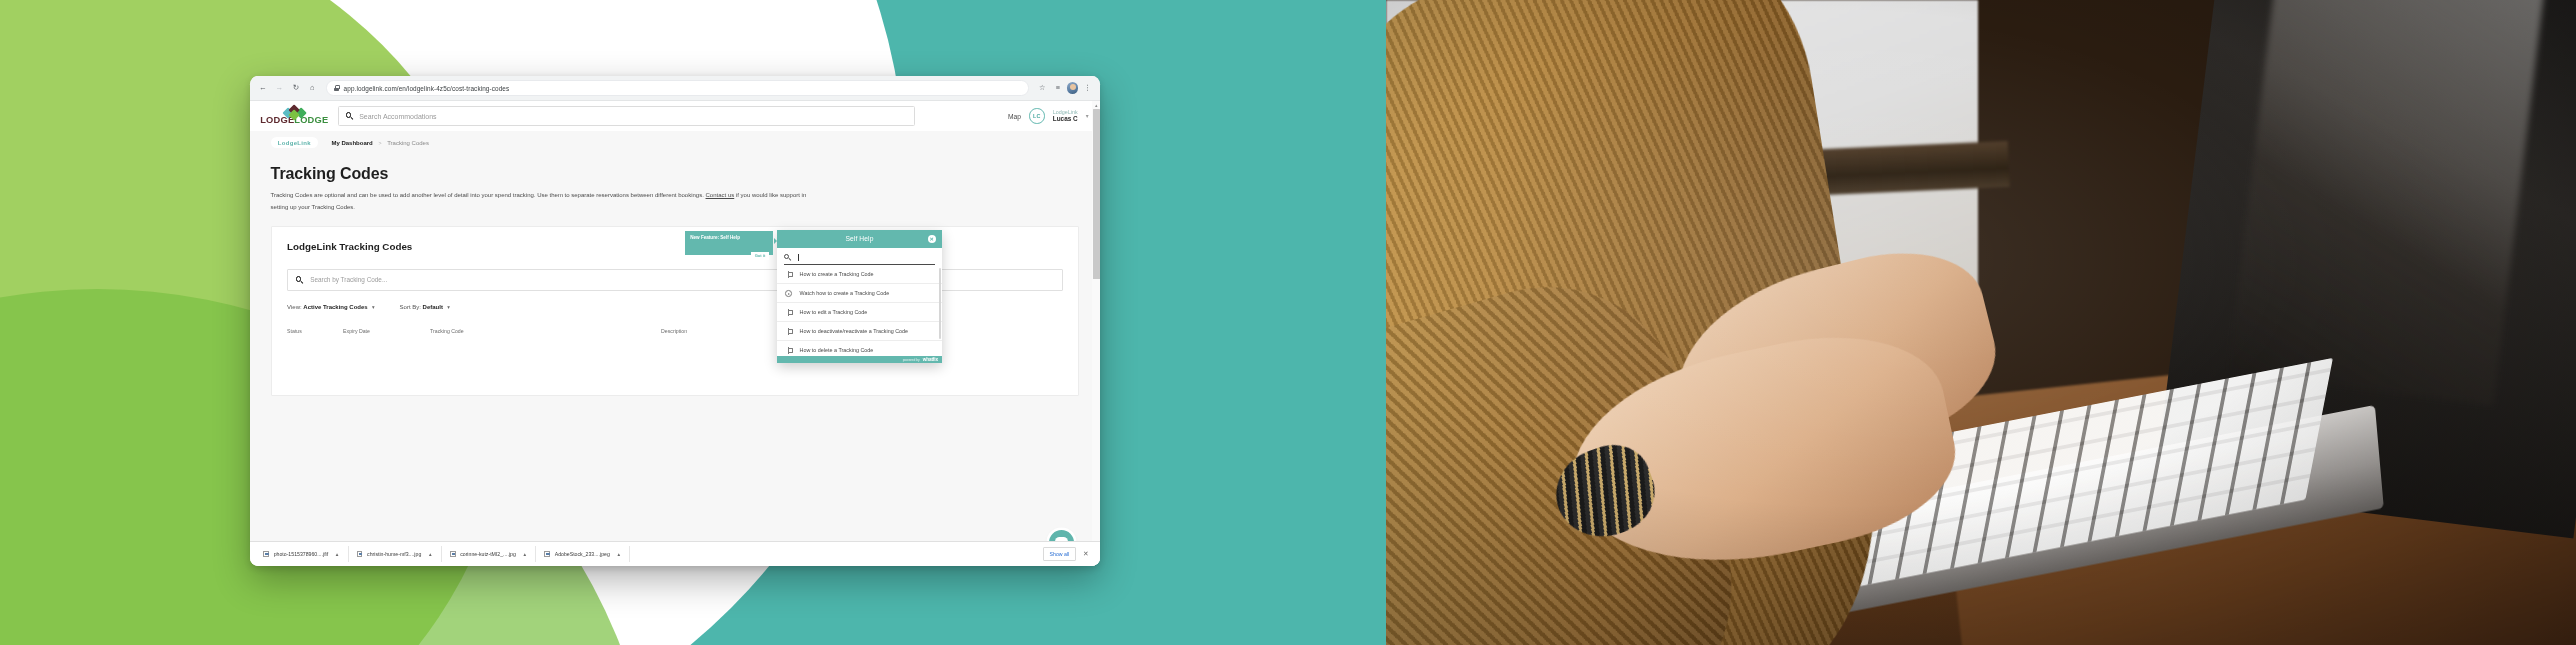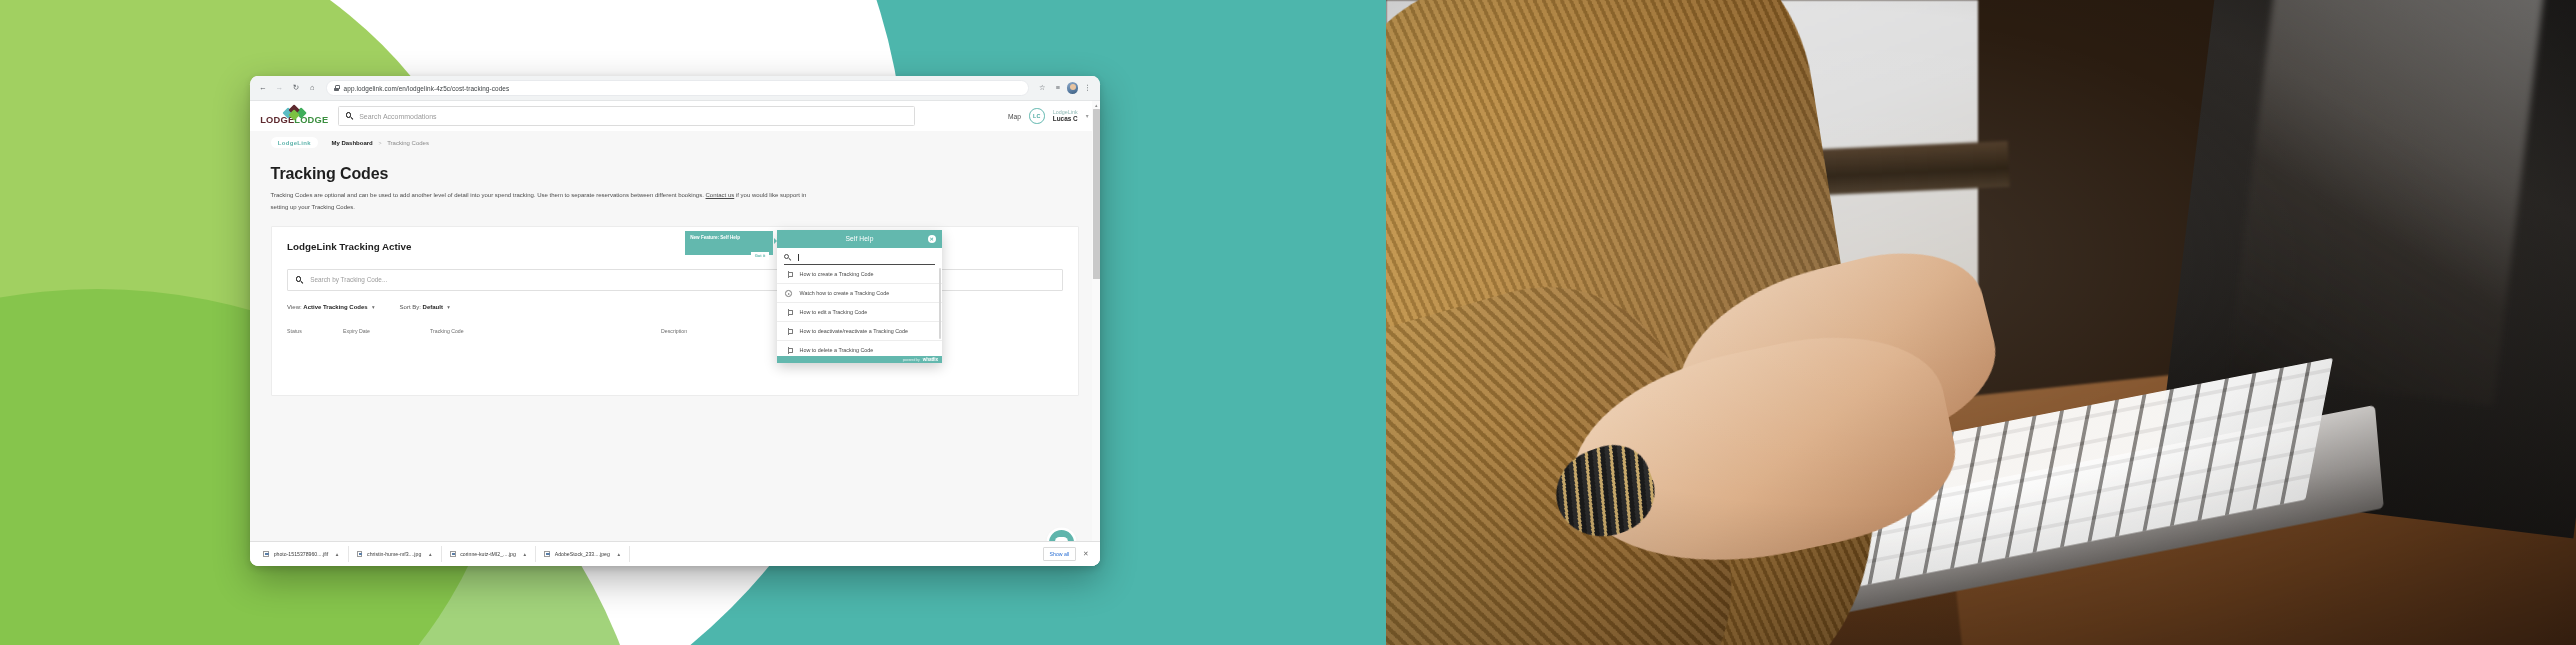--- a/index.html
+++ b/index.html
@@ -471,21 +471,21 @@
       </div>
 
       <div class="page-body">
         <div class="page-title">Tracking Codes</div>
         <div class="page-desc">
           <span>Tracking Codes are optional and can be used to add another level of detail into your spend tracking. Use them to separate reservations between different bookings. </span><a href="#">Contact us</a><span> if you would like support in setting up your Tracking Codes.</span>
         </div>
       </div>
 
       <div class="card">
-        <div class="card-title">LodgeLink Tracking Active</div>
+        <div class="card-title">LodgeLink Tracking Codes</div>
         <div class="code-search">
           <span class="mag">
               <i></i>
               <b></b>
             </span>
           <span class="ph">Search by Tracking Code...</span>
         </div>
         <div class="filters">
           <span>
             <span class="lbl">View:</span>

